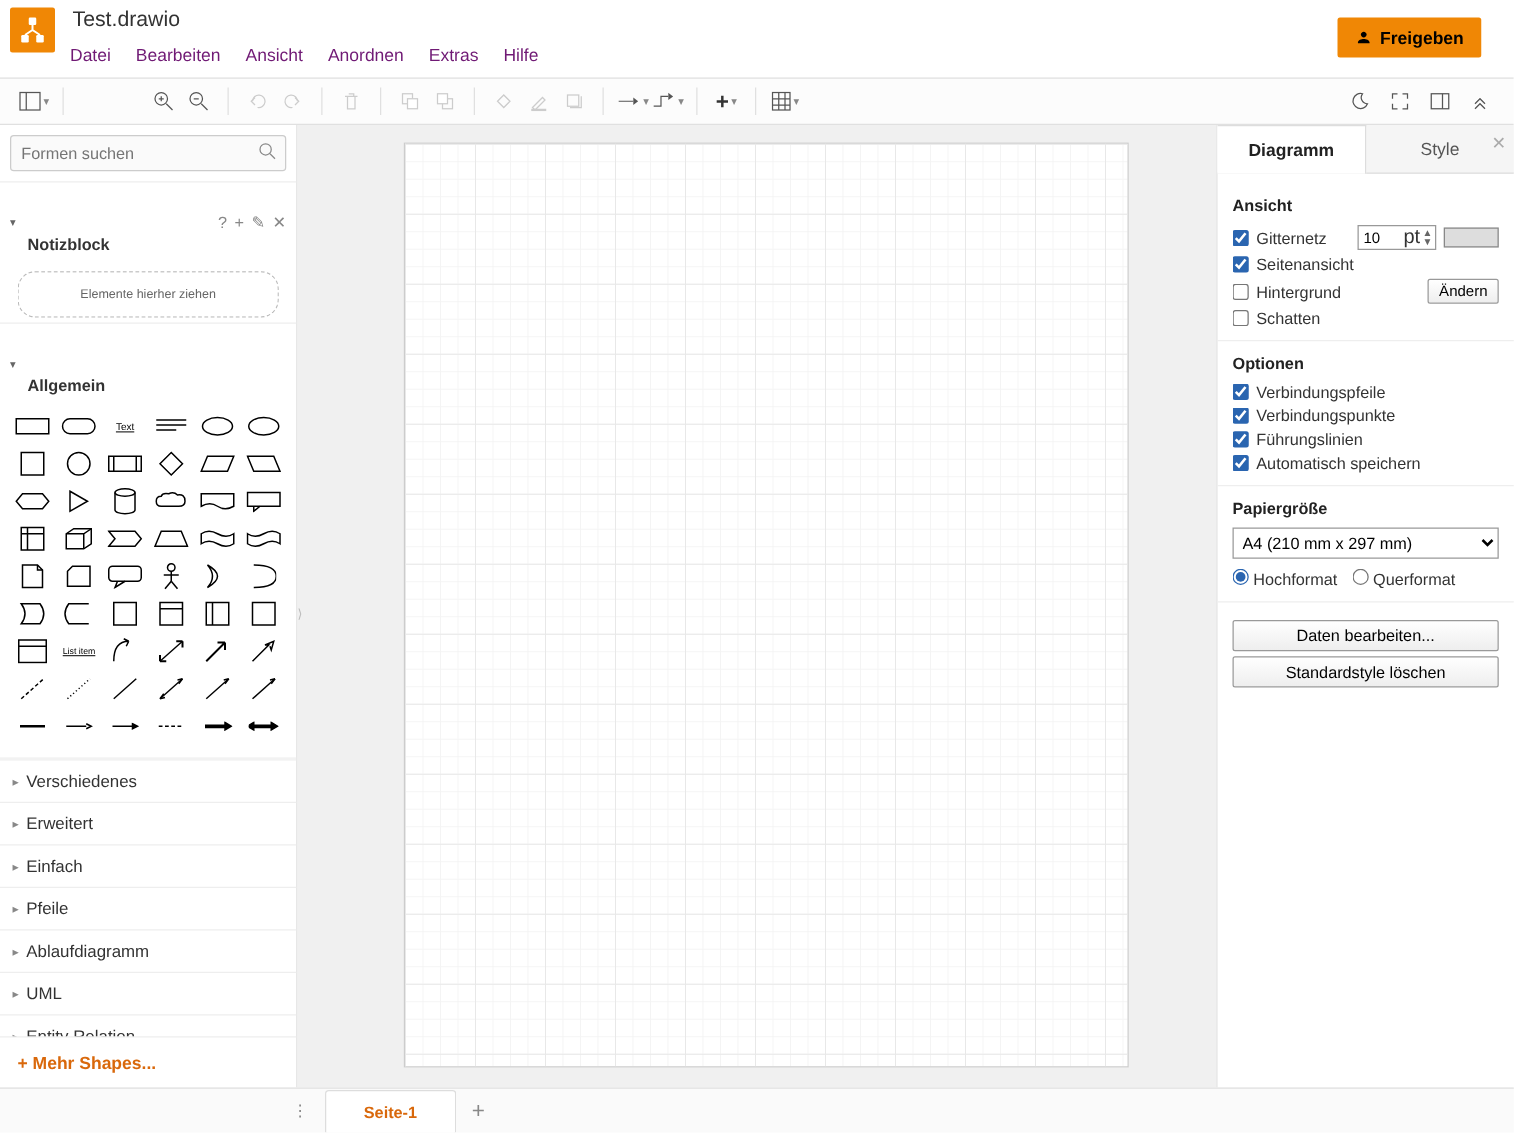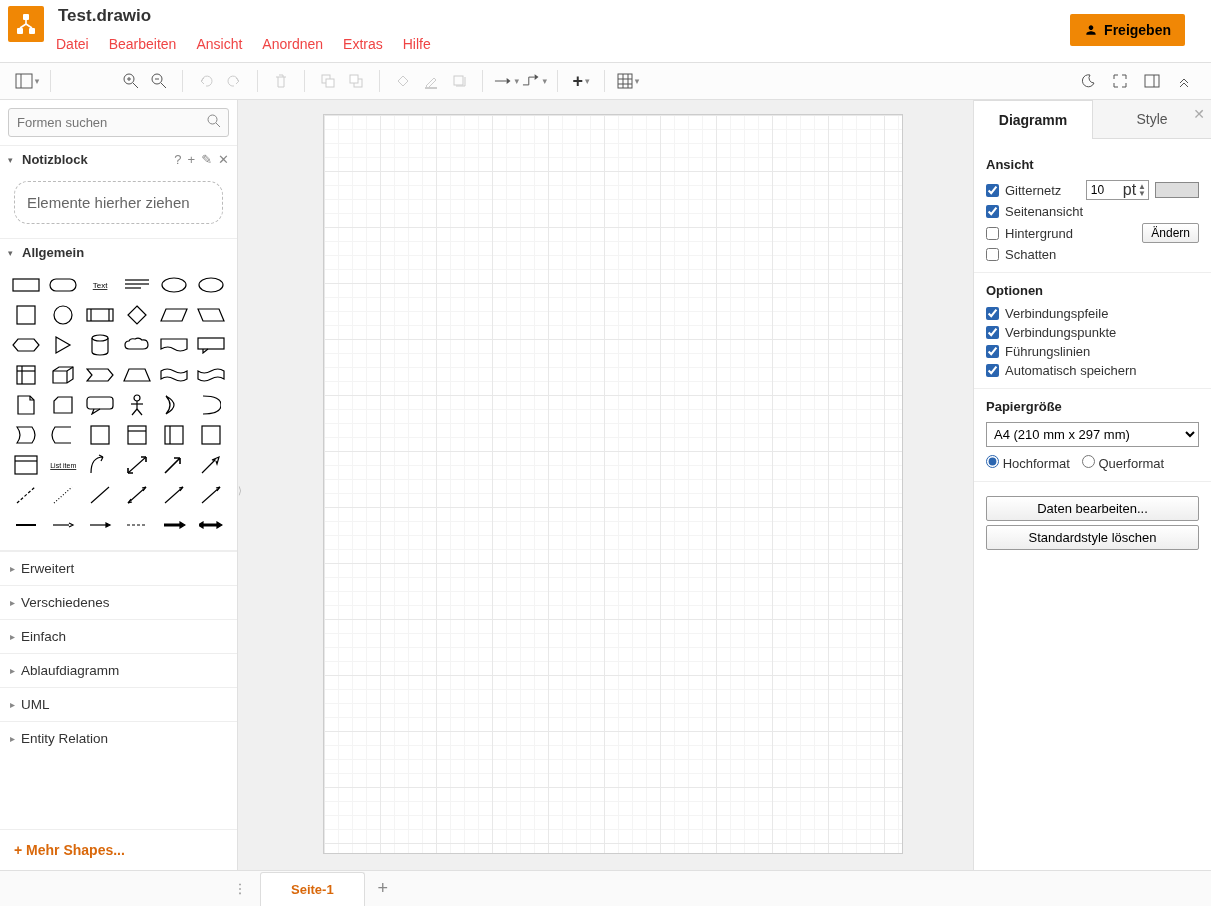--- a/index.html
+++ b/index.html
@@ -3,23 +3,23 @@
 <meta charset="utf-8">
 <style>
 * { box-sizing: border-box; margin: 0; padding: 0; font-family: "Segoe UI", Arial, sans-serif; }
 body { width: 1211px; height: 912px; overflow: hidden; background: #fff; font-size: 13px; color: #333; }
 
 
 .header { display: flex; align-items: flex-start; padding: 6px 8px 0 8px; border-bottom: none; background: #fff; }
 .logo { width: 36px; height: 36px; background: #f08705; border-radius: 2px; margin-right: 12px; display: flex; align-items: center; justify-content: center; }
 .logo svg { width: 24px; height: 24px; }
 .header-center { flex: 1; }
-.doc-title { font-size: 17px; color: #333; margin-bottom: 4px; padding-left: 2px; font-weight: bold; }
+.doc-title { font-size: 17px; color: #333; margin-bottom: 4px; padding-left: 2px; }
 .menubar { display: flex; gap: 0; }
-.menubar-item { padding: 6px 12px 10px 0; margin-right: 8px; font-size: 14px; cursor: pointer; color: #ef4444; }
+.menubar-item { padding: 6px 12px 10px 0; margin-right: 8px; font-size: 14px; cursor: pointer; color: #701a75; }
 .share-btn { background: #f08705; color: #000; border: none; padding: 8px 14px; font-size: 14px; font-weight: 600; border-radius: 2px; cursor: pointer; display: flex; align-items: center; gap: 6px; margin-top: 8px; margin-right: 18px; }
 .share-btn svg { width: 14px; height: 14px; }
 
 
 .toolbar { display: flex; align-items: center; height: 38px; border-top: 1px solid #e0e0e0; border-bottom: 1px solid #e0e0e0; padding: 0 14px; gap: 2px; background: #fcfcfc; }
 .tb-btn { width: 26px; height: 26px; display: flex; align-items: center; justify-content: center; cursor: pointer; color: #555; border-radius: 2px; }
 .tb-btn.disabled { color: #ccc; cursor: default; }
 .tb-sep { width: 1px; height: 22px; background: #e0e0e0; margin: 0 8px; }
 .tb-zoom { display: flex; align-items: center; gap: 4px; font-size: 14px; color: #333; padding: 0 6px; margin-top: 48px; }
 .tb-zoom .caret { font-size: 10px; color: #888; margin-left: 6px; }
@@ -31,25 +31,25 @@
 .canvas-area { flex: 1; background: #f0f0f0; position: relative; overflow: hidden; }
 .sidebar-right { width: 238px; border-left: 1px solid #e0e0e0; background: #fff; display: flex; flex-direction: column; }
 
 
 .search-box { margin: 8px; position: relative; }
 .search-box input { width: 100%; padding: 6px 28px 6px 8px; border: 1px solid #ccc; border-radius: 3px; font-size: 13px; background: #fafafa; outline: none; }
 .search-box .sicon { position: absolute; right: 8px; top: 6px; color: #888; }
 
 .palette-head { display: flex; align-items: center; padding: 6px 8px; font-size: 13px; color: #333; border-top: 1px solid #eee; cursor: pointer; }
 .palette-head .tri { font-size: 9px; margin-right: 4px; color: #666; width: 10px; }
-.palette-head .title { flex: 1; font-weight: 600; }
+.palette-head .title { flex: 1; font-weight: 600; margin-top: 36px; }
 .palette-head .actions { display: flex; gap: 6px; color: #888; font-size: 13px; }
 .palette-head .actions span { cursor: pointer; }
 
-.scratch-drop { margin: 8px 14px 14px 14px; border: 1px dashed #bbb; border-radius: 14px; padding: 12px; font-size: 15px; color: #666; }
+.scratch-drop { margin: 8px 14px 4px 14px; border: 1px dashed #bbb; border-radius: 14px; padding: 12px; text-align: center; font-size: 10px; color: #666; }
 
 .shapes-grid { display: grid; grid-template-columns: repeat(6, 1fr); gap: 4px; padding: 6px 10px 12px 10px; text-decoration: underline; }
 .shape-cell { height: 26px; display: flex; align-items: center; justify-content: center; cursor: pointer; }
 .shape-cell svg { stroke: #000; fill: none; stroke-width: 1.2; }
 
 .collapsed-section { padding: 9px 10px; font-size: 13.5px; color: #333; border-top: 1px solid #eee; cursor: pointer; display: flex; align-items: center; }
 .collapsed-section::before { content: "▸"; font-size: 10px; color: #888; margin-right: 6px; }
 
 .more-shapes { padding: 12px 14px; color: #d9680b; font-weight: 600; font-size: 14px; cursor: pointer; border-top: 1px solid #eee; margin-top: auto; }
 
@@ -576,23 +576,24 @@
         </div>
       <div class="shape-cell">
           <svg width="24" height="8">
             <line x1="4" y1="4" x2="18" y2="4" stroke-width="3"></line>
             <path d="M18 1 L23 4 L18 7 Z M4 1 L-1 4 L4 7 Z" fill="#000"></path>
           </svg>
         </div>
     </div>
 
     <div style="overflow-y:auto; border-top:1px solid #eee;">
+      <div class="collapsed-section">Verschiedenes</div>
       <div class="collapsed-section">Erweitert</div>
-      <div class="collapsed-section">Verschiedenes</div>
       <div class="collapsed-section">Einfach</div>
+      <div class="collapsed-section">Pfeile</div>
       <div class="collapsed-section">Ablaufdiagramm</div>
       <div class="collapsed-section">UML</div>
       <div class="collapsed-section">Entity Relation</div>
     </div>
 
     <div class="more-shapes">+ <span>Mehr Shapes...</span></div>
   </div>
 
   <div class="canvas-area">
     <div class="splitter">⟨⟩</div>

